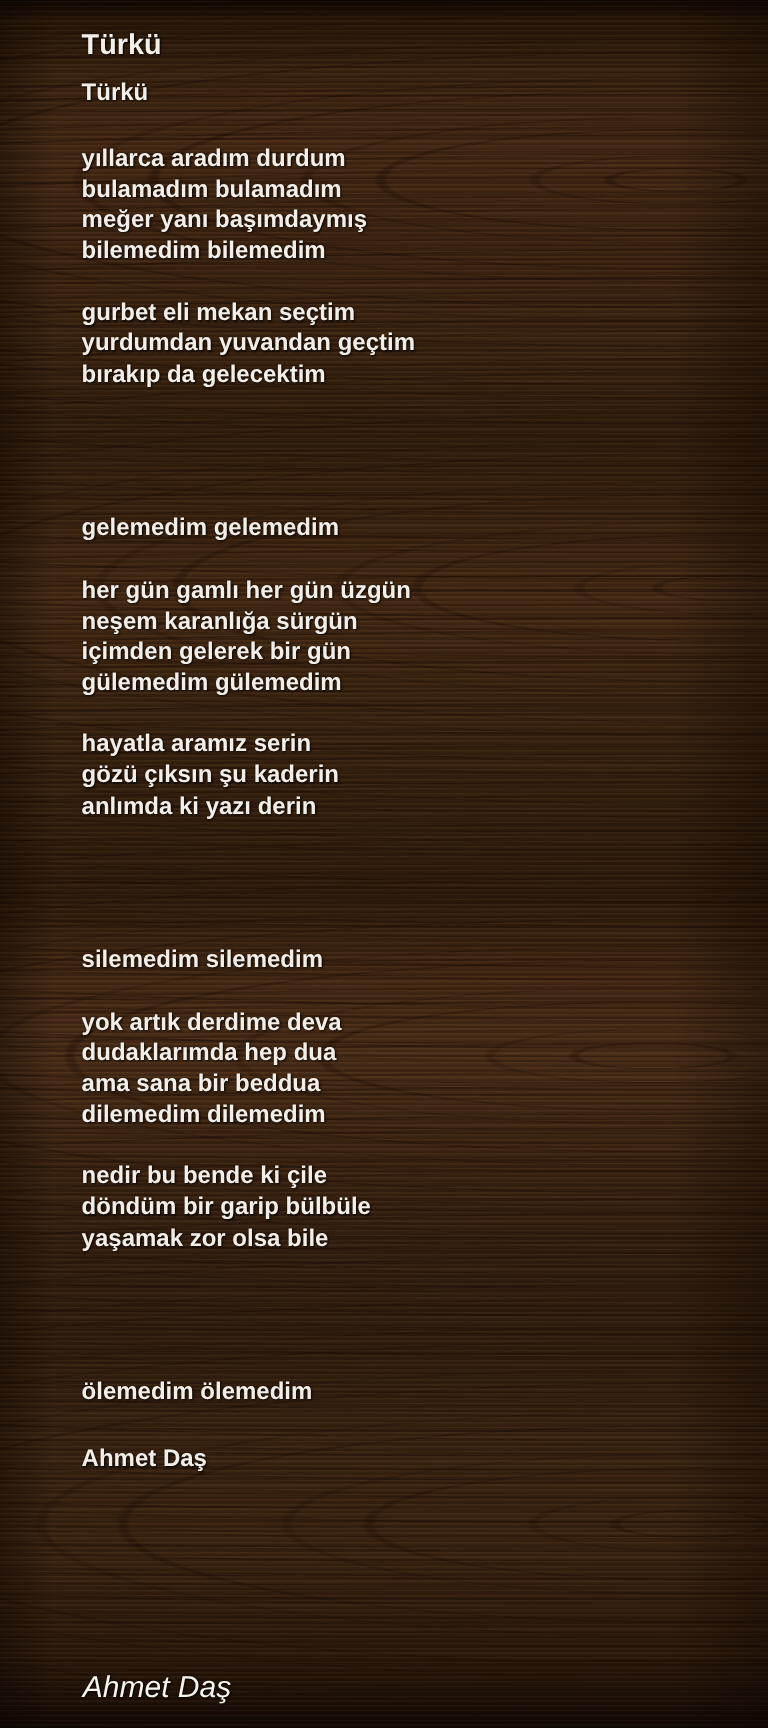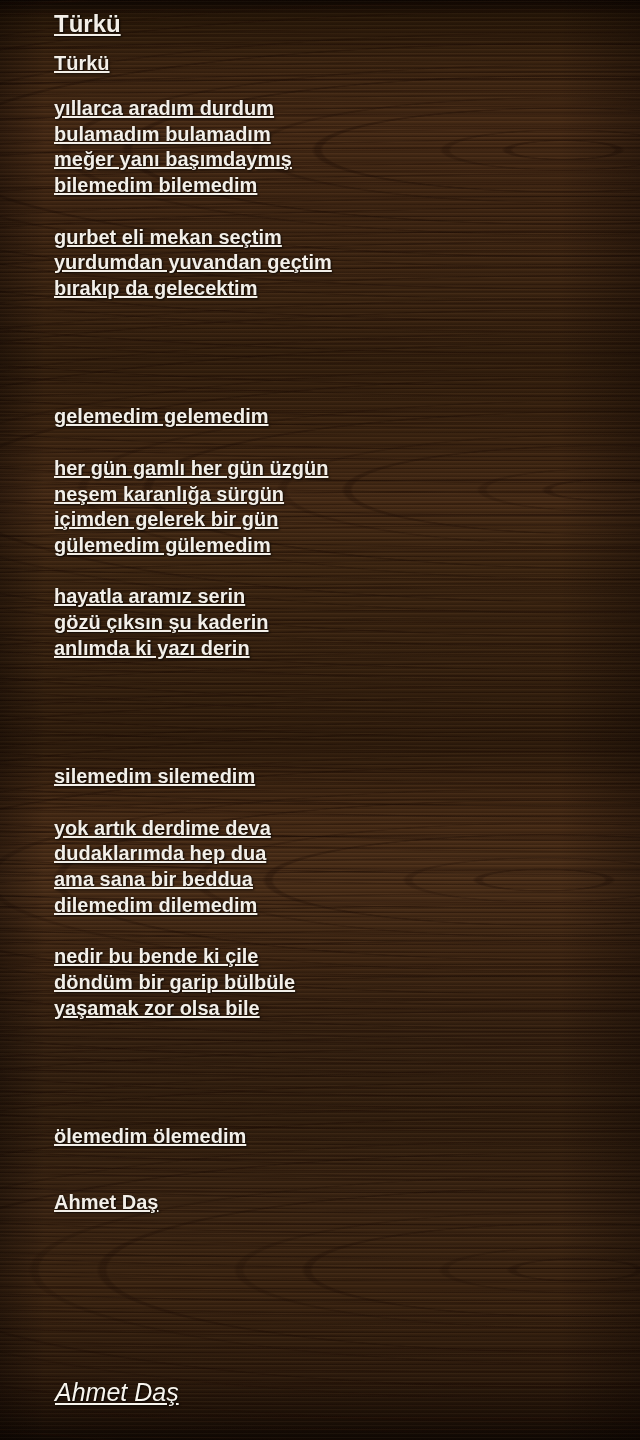--- a/index.html
+++ b/index.html
@@ -29,39 +29,38 @@
         #0d0602 0px, #271708 16px, #3a2310 60px, #462a15 130px,
         #3e2512 200px, #3b2411 290px, #321e0d 360px, #3a2310 430px,
         #452a15 500px, #3c2511 570px, #36210f 660px, #2f1c0c 745px,
         #442914 815px, #4a2e18 880px, #3d2512 960px, #342010 1040px,
         #311e0e 1120px, #3a2412 1200px, #3b2411 1290px, #2c1a0c 1380px,
         #1c1007 1420px, #0f0803 1440px);
   }
   .txt {
     position: absolute;
     left: 54px;
-    margin: 0;
+    margin: 14px;
     color: #f3efe8;
     text-shadow: 1px 1px 2px rgba(0,0,0,.75), 0 0 1px rgba(0,0,0,.5);
-    text-decoration: underline;
   }
   .title {
     top: 10px;
     font-size: 24px;
     line-height: 28px;
     font-weight: 700;
   }
   .subtitle {
     top: 51px;
     font-size: 20px;
     line-height: 24px;
     font-weight: 700;
   }
   .poem {
-    top: 96px;
+    top: 106px;
     font-size: 20px;
     line-height: 25.7px;
     font-weight: 700;
     white-space: pre-line;
   }
   .author {
     top: 1190px;
     font-size: 20px;
     line-height: 25.7px;
     font-weight: 700;

